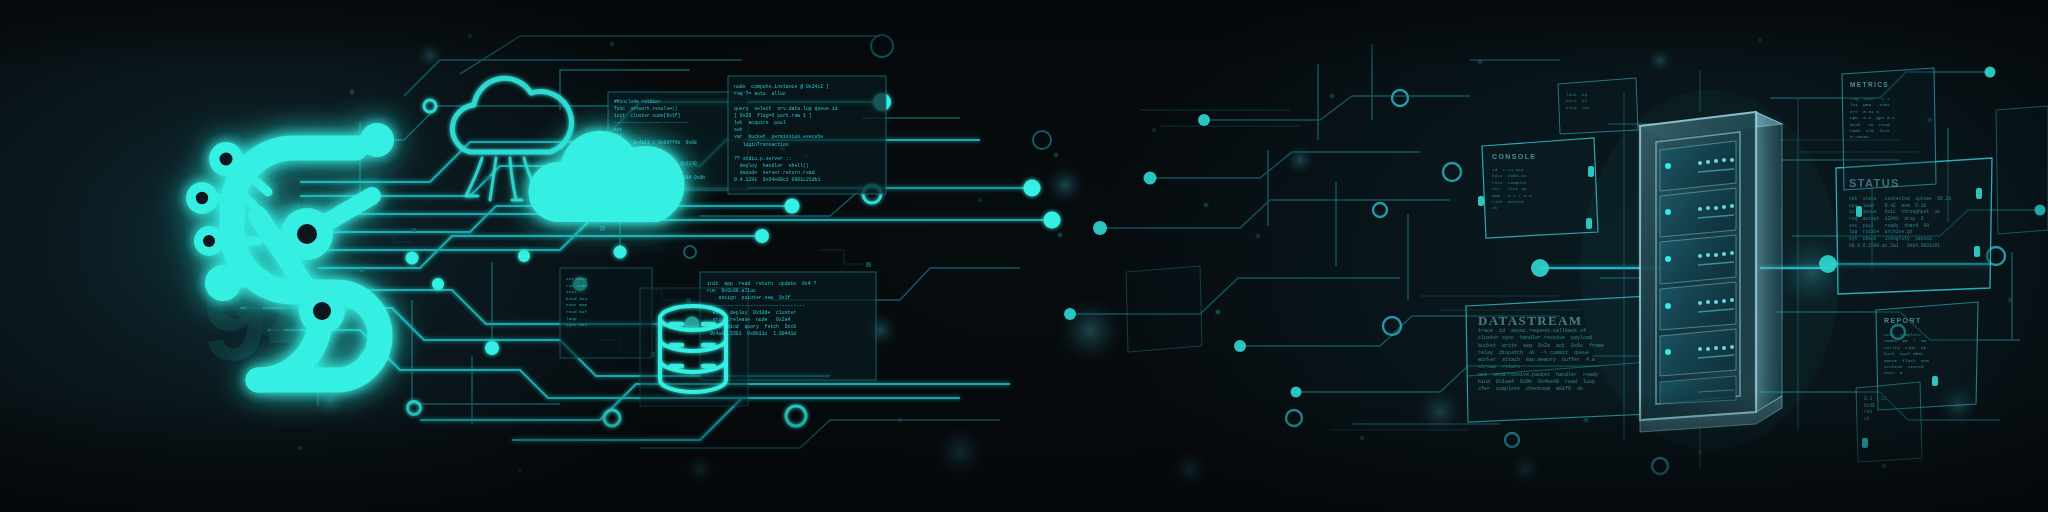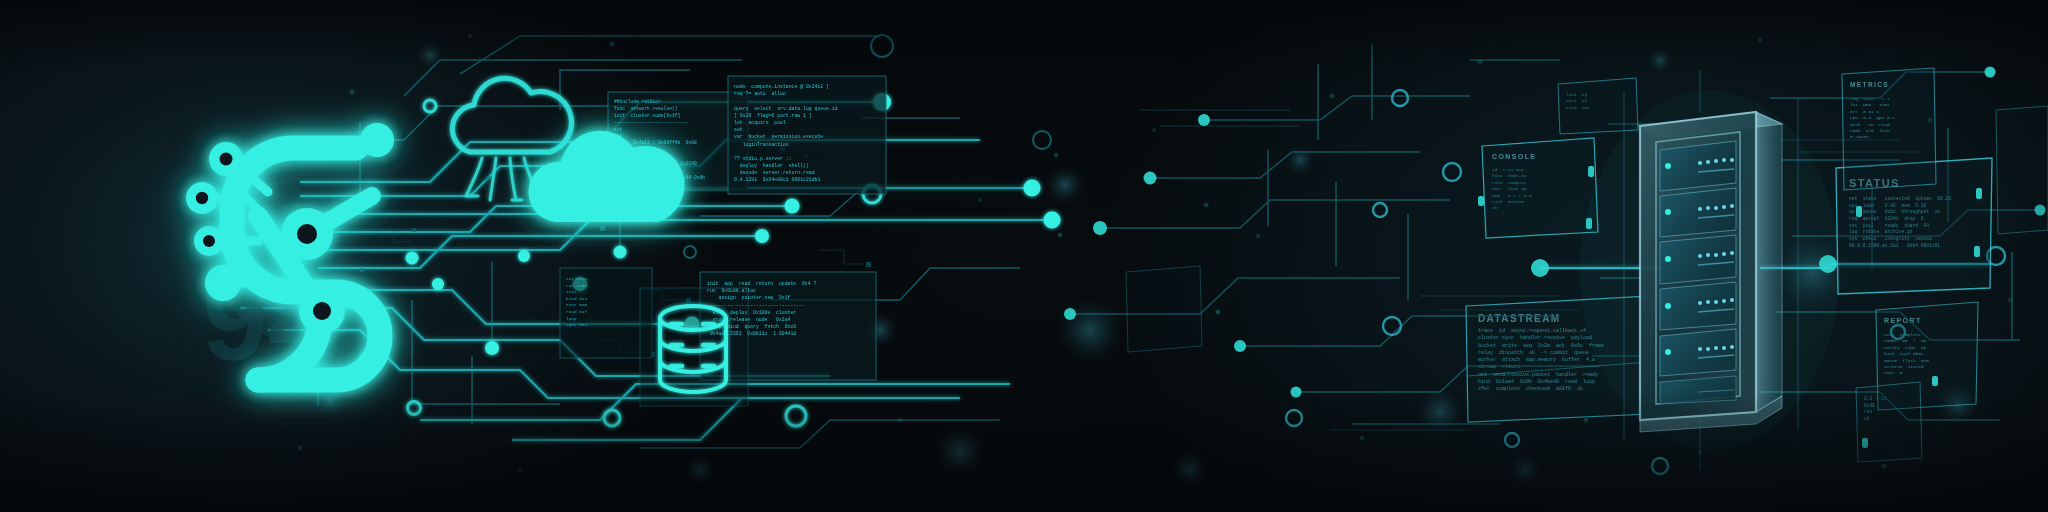--- a/index.html
+++ b/index.html
@@ -517,21 +517,21 @@
 
   <div class="holo-text panel-title" style="left:1492px; top:152px; font-size:7px;">CONSOLE</div>
   <div class="holo-text" style="left:1492px; top:167px; width:96px; font-size:4.4px;">id  1.24.016
 host  node-04
 role  compute
 net   link up
 mem   4.2 / 8.0
 tick  0x1fa8
 ok</div>
 
-  <div class="holo-text panel-title" style="left:1478px; top:312px; font-size:10px; opacity:.75;">DATASTREAM</div>
+  <div class="holo-text panel-title" style="left:1478px; top:312px; font-size:13px; opacity:.75;font-family:Liberation Serif, serif;">DATASTREAM</div>
   <div class="holo-text" style="left:1478px; top:328px; width:168px; font-size:5px;">trace  id  async.request.callback.x4
 cluster.sync  handler.receive  payload
 bucket  write  seq  0x2a  ack  0x0c  frame
 relay  dispatch  ok  -&gt; commit  queue
 worker  attach  map.memory  buffer  4.a
 stream  return
 net  send/receive.packet  handler  ready
 bind  0x1aa4  0x0b  0x4be40  read  loop
 xfer  complete  checksum  a81f0  ok</div>
 

